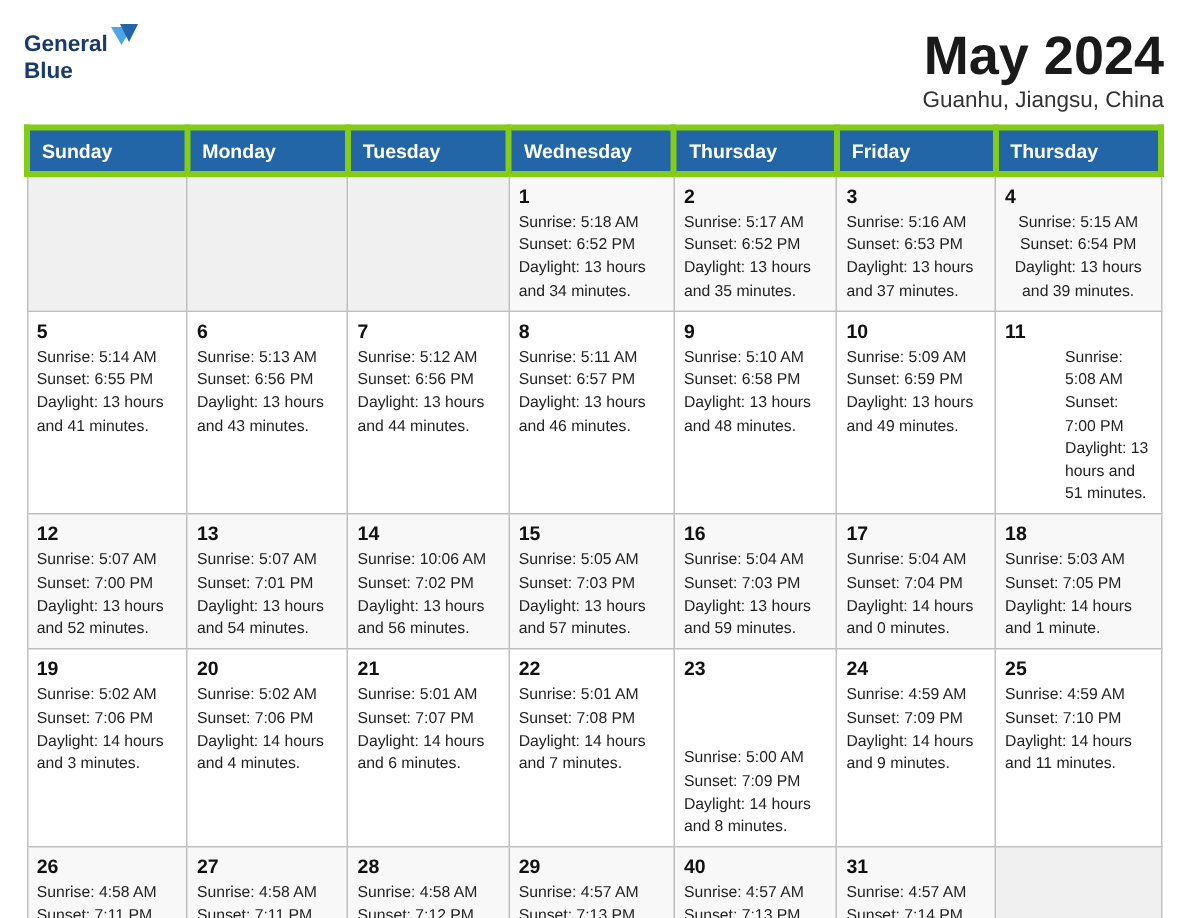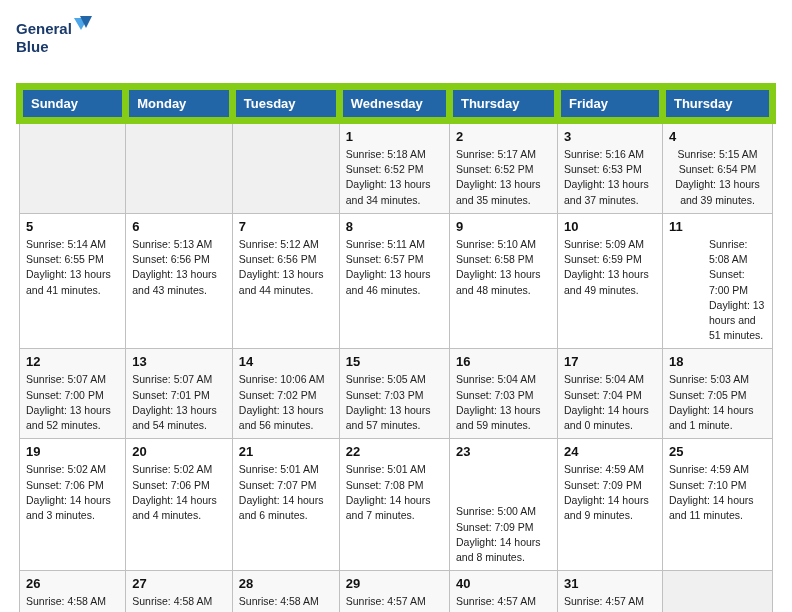--- a/index.html
+++ b/index.html
@@ -7,21 +7,21 @@
       font-family: Arial, sans-serif;
       background: #fff;
       width: 792px;
       min-height: 612px;
       padding: 16px;
     }
     .header {
       display: flex;
       align-items: flex-start;
       justify-content: space-between;
-      margin-bottom: 22px;
+      margin-bottom: 8px;
     }
     .logo {
       display: flex;
       align-items: center;
       gap: 4px;
     }
     .title-block {
       text-align: right;
     }
     .month-title {
@@ -37,21 +37,21 @@
       width: 100%;
       border-collapse: collapse;
     }
     thead tr th {
       background: #2366a8;
       color: #fff;
       font-size: 13px;
       font-weight: bold;
       padding: 6px 8px;
       text-align: left;
-      border: 7px solid #84cc16;
+      border: 4px solid #84cc16;
     }
     tbody tr td {
       border: 1px solid #c0c0c0;
       vertical-align: top;
       padding: 5px 6px;
       font-size: 11px;
       color: #222;
       width: 113px;
       min-height: 80px;
       background: #fff;
@@ -82,20 +82,24 @@
 
 <div class="header">
   <div class="logo">
   <svg viewBox="0 0 80 45" width="80" height="45" xmlns="http://www.w3.org/2000/svg">
     <text x="0" y="18" font-size="15" font-weight="bold" font-family="Arial" fill="#1a3a6b">General</text>
     <text x="0" y="36" font-size="15" font-weight="bold" font-family="Arial" fill="#1a3a6b">Blue</text>
     <polygon points="58,2 72,2 65,14" fill="#4da6e8"></polygon>
     <polygon points="64,0 76,0 70,12" fill="#2366a8"></polygon>
   </svg>
 </div>
+  <div class="title-block">
+    <div class="month-title">May 2024</div>
+    <div class="location">Guanhu, Jiangsu, China</div>
+  </div>
 </div>
 
 <table>
   <thead>
     <tr>
     <th>Sunday</th>
         <th>Monday</th>
         <th>Tuesday</th>
         <th>Wednesday</th>
         <th>Thursday</th>

